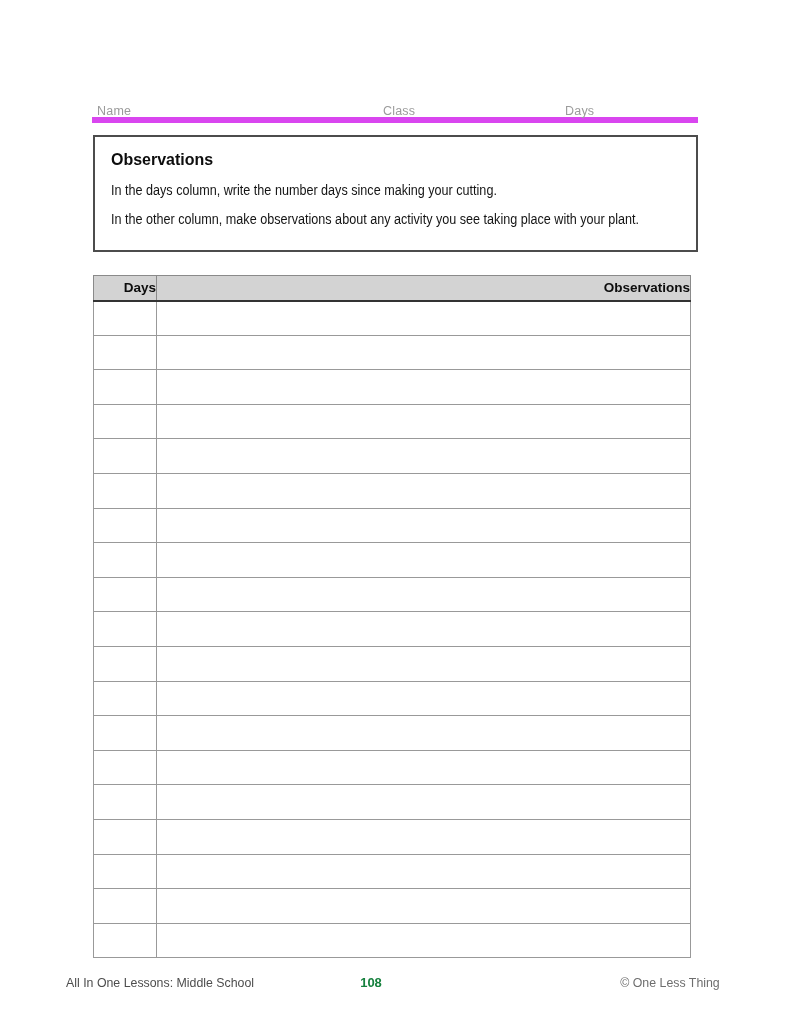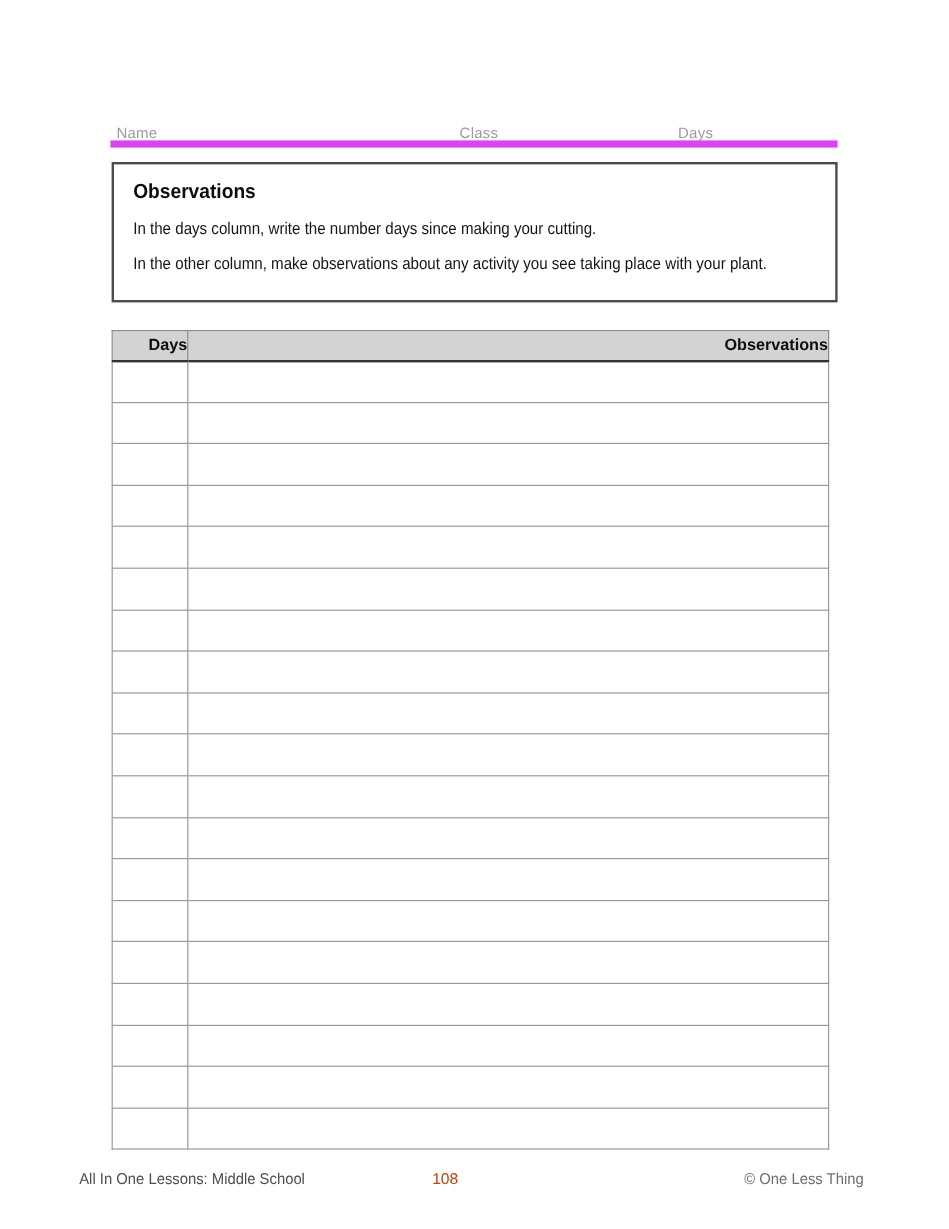--- a/index.html
+++ b/index.html
@@ -106,21 +106,21 @@
     left: 0; top: 975px; width: 791px; height: 20px;
     font-size: 13px;
   }
   .footer .footer-left {
     position: absolute; left: 66px;
     color: #4d4d4d;
     transform: scaleX(0.95); transform-origin: left center;
   }
   .footer .footer-page {
     position: absolute; left: 371px; transform: translateX(-50%);
-    font-weight: normal; color: #c2410c;
+    font-weight: bold; color: #15803d;
   }
   .footer .footer-right {
     position: absolute; right: 71px;
     color: #6e6e6e;
     transform: scaleX(0.95); transform-origin: right center;
   }
 </style>
 </head>
 <body>
 

